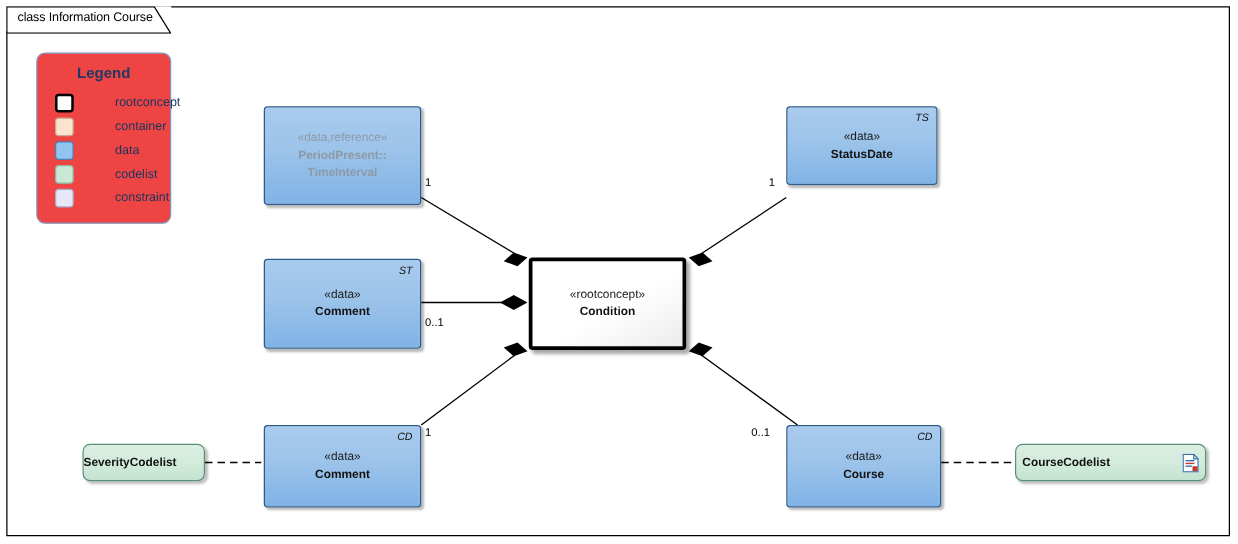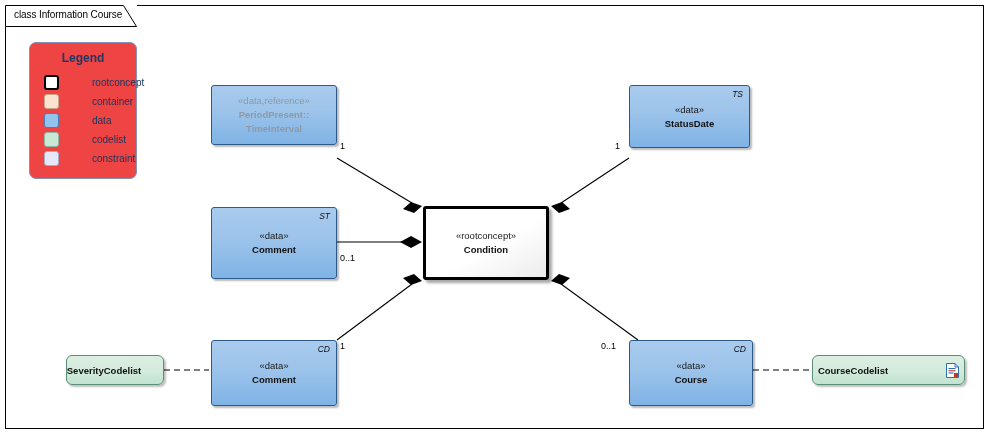--- a/index.html
+++ b/index.html
@@ -238,21 +238,21 @@
       <span class="legend-swatch" style="background:#c9e8d5;border:1px solid #8fb9a2;"></span>
       <span class="legend-label">codelist</span>
     </div>
 
     <div class="legend-row" style="top:107px;">
       <span class="legend-swatch" style="background:#e6e8fa;border:1px solid #a8abc8;"></span>
       <span class="legend-label">constraint</span>
     </div>
   </div>
 
-  <div class="cls cls-data muted" style="left:211px;top:85px;width:126px;height:60px;padding-left:10px;">
+  <div class="cls cls-data muted" style="left:211px;top:85px;width:126px;height:79px;padding-left:10px;">
     <div class="cls-inner">
       <div class="stereo">«data,reference»</div>
       <div class="cname">PeriodPresent::</div>
       <div class="cname">TimeInterval</div>
     </div>
   </div>
   <div class="mult" style="left:340px;top:141px;">1</div>
 
   <div class="cls cls-data" style="left:629px;top:85px;width:121px;height:63px;">
     <div class="corner-tag">TS</div>

